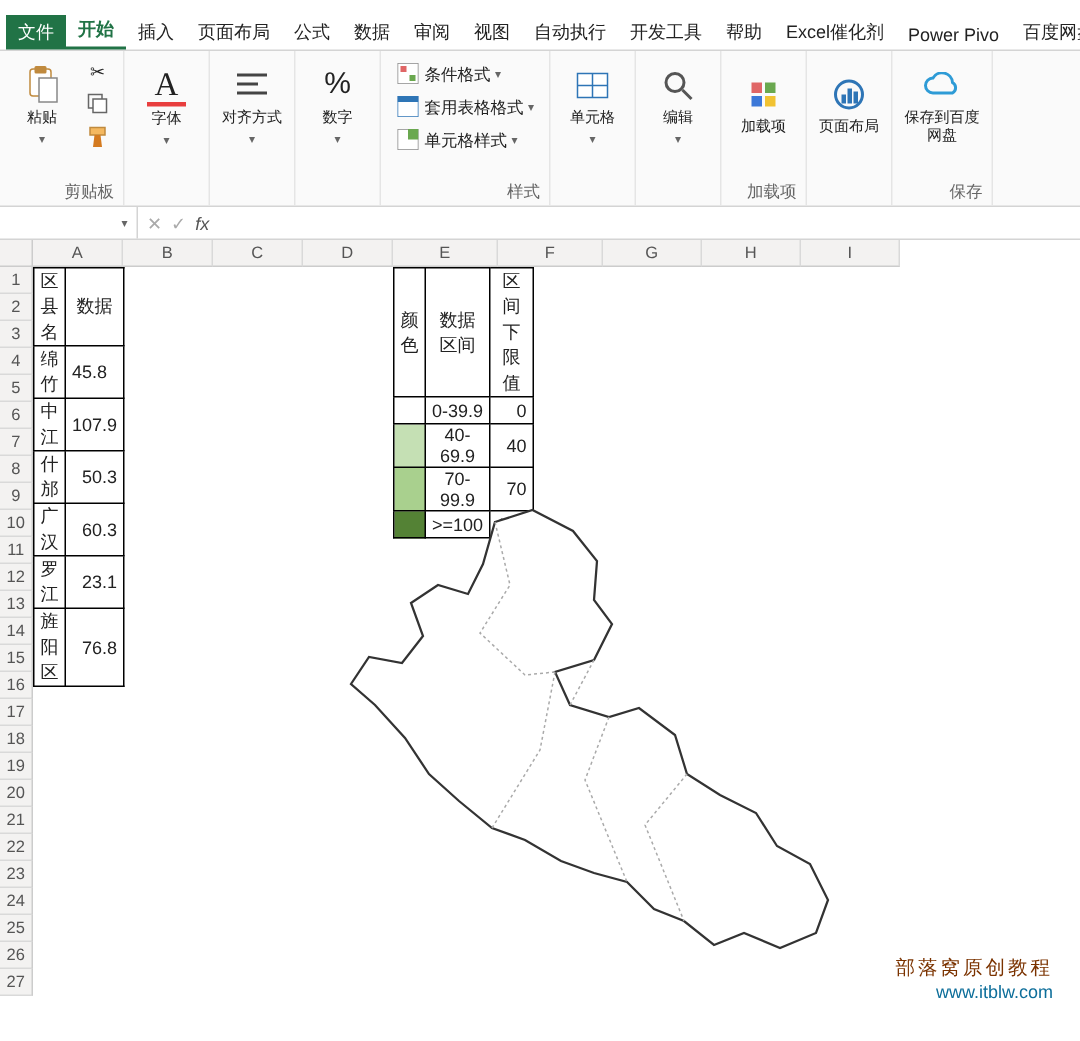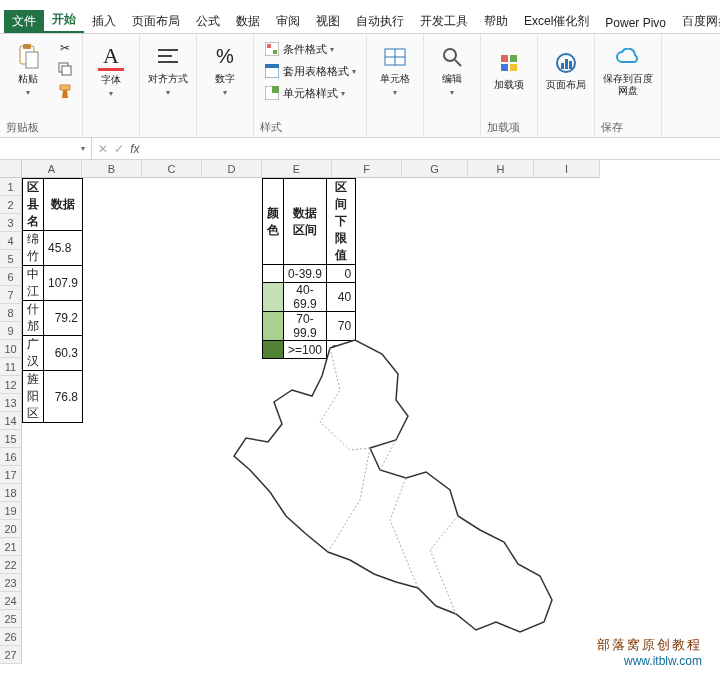--- a/index.html
+++ b/index.html
@@ -8,21 +8,21 @@
 
 .menubar { display:flex; align-items:flex-end; height:34px; background:#fff; border-bottom:1px solid #d4d4d4; padding-left:4px; }
 .menubar .tab { padding:3px 8px; cursor:pointer; white-space:nowrap; font-size:12px; }
 .menubar .tab.active { color:#217346; border-bottom:2px solid #217346; font-weight:600; }
 .menubar .tab.file { color:#fff; background:#217346; }
 
 
 .ribbon { display:flex; height:104px; border-bottom:1px solid #d4d4d4; background:#fafafa; }
 .group { display:flex; flex-direction:column; justify-content:space-between; padding:4px 6px 2px; border-right:1px solid #e5e5e5; }
 .group-body { display:flex; align-items:flex-start; gap:4px; flex:1; }
-.group-label { text-align:left; font-size:11px; color:#666; padding-top:2px; }
+.group-label { text-align:right; font-size:11px; color:#666; padding-top:2px; }
 .bigbtn { display:flex; flex-direction:column; align-items:center; justify-content:center; width:44px; height:64px; gap:3px; cursor:pointer; }
 .bigbtn .ico { width:26px; height:26px; display:flex; align-items:center; justify-content:center; }
 .bigbtn .lbl { font-size:10px; text-align:center; line-height:12px; }
 .drop { font-size:8px; color:#666; }
 .mini { width:22px; height:20px; display:flex; align-items:center; justify-content:center; cursor:pointer; }
 .stackbtn { display:flex; align-items:center; gap:3px; height:22px; padding:0 4px; cursor:pointer; font-size:11px; white-space:nowrap; }
 .stackbtn .si { width:16px; height:16px; display:inline-flex; align-items:center; justify-content:center; }
 
 
 .fbar { display:flex; align-items:center; height:22px; border-bottom:1px solid #d4d4d4; background:#fff; }
@@ -36,21 +36,21 @@
 .colheads .ch { border-right:1px solid #d9d9d9; border-bottom:1px solid #ccc; text-align:center; font-size:11px; color:#555; background:#f3f2f1; height:18px; line-height:18px; }
 .rowheads { position:absolute; left:0; top:18px; width:22px; }
 .rowheads .rh { border-bottom:1px solid #d9d9d9; border-right:1px solid #ccc; text-align:center; font-size:11px; color:#555; background:#f3f2f1; height:18px; line-height:18px; }
 .selectall { position:absolute; left:0; top:0; width:22px; height:18px; background:#f3f2f1; border-right:1px solid #ccc; border-bottom:1px solid #ccc; }
 .cells { position:absolute; left:22px; top:18px; }
 .cells td { border-right:1px solid #e8e8e8; border-bottom:1px solid #e8e8e8; height:18px; padding:0 4px; font-size:12px; }
 table { border-collapse:collapse; }
 
 
 .bordered td { border:1px solid #000; }
-.hdr td { font-weight:700; text-align:center; }
+.hdr td { font-weight:400; text-align:center; }
 
 
 .sw0{background:#fff;} .sw1{background:#c5e0b4;} .sw2{background:#a9d08e;} .sw3{background:#548235;}
 
 
 .map { position:absolute; left:220px; top:330px; }
 .watermark { position:absolute; right:18px; bottom:26px; text-align:right; font-size:13px; font-family:SimSun,serif; }
 .watermark .l1{ color:#7b3300; letter-spacing:2px; }
 .watermark .l2{ color:#0d6e9a; font-size:12px; }
 </style>
@@ -339,25 +339,29 @@
       <tr>
             <td style="text-align:center">绵竹</td>
             <td style="">45.8</td>
           </tr>
       <tr>
             <td style="text-align:left">中江</td>
             <td style="text-align:center">107.9</td>
           </tr>
       <tr>
             <td style="text-align:center">什邡</td>
-            <td style="text-align:right">79.2</td>
+            <td style="text-align:right">50.3</td>
           </tr>
       <tr>
             <td style="text-align:center">广汉</td>
             <td style="text-align:right">60.3</td>
+          </tr>
+      <tr>
+            <td style="text-align:center">罗江</td>
+            <td style="text-align:right">23.1</td>
           </tr>
       <tr>
             <td style="text-align:center">旌阳区</td>
             <td style="text-align:right">76.8</td>
           </tr>
     </tbody>
       </table>
 
     <table class="bordered" style="position:absolute;left:240px;top:0">
       <tbody>

